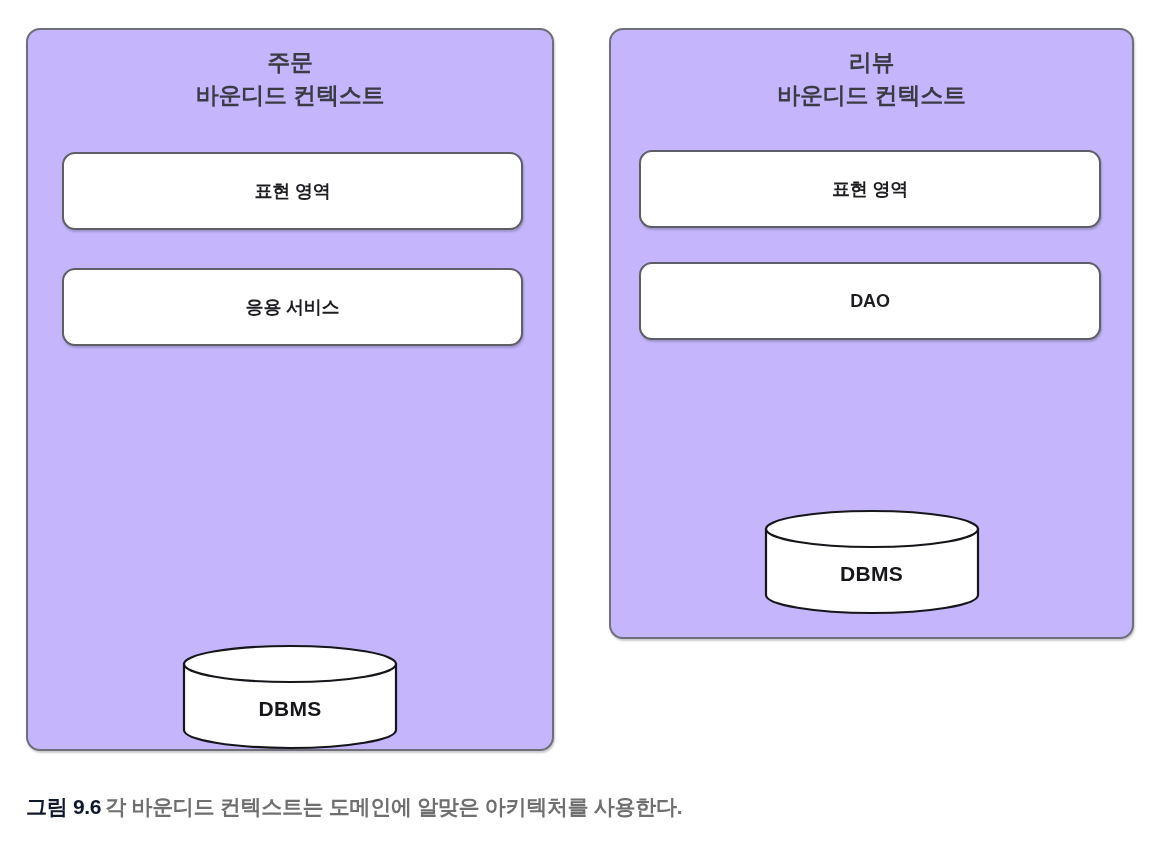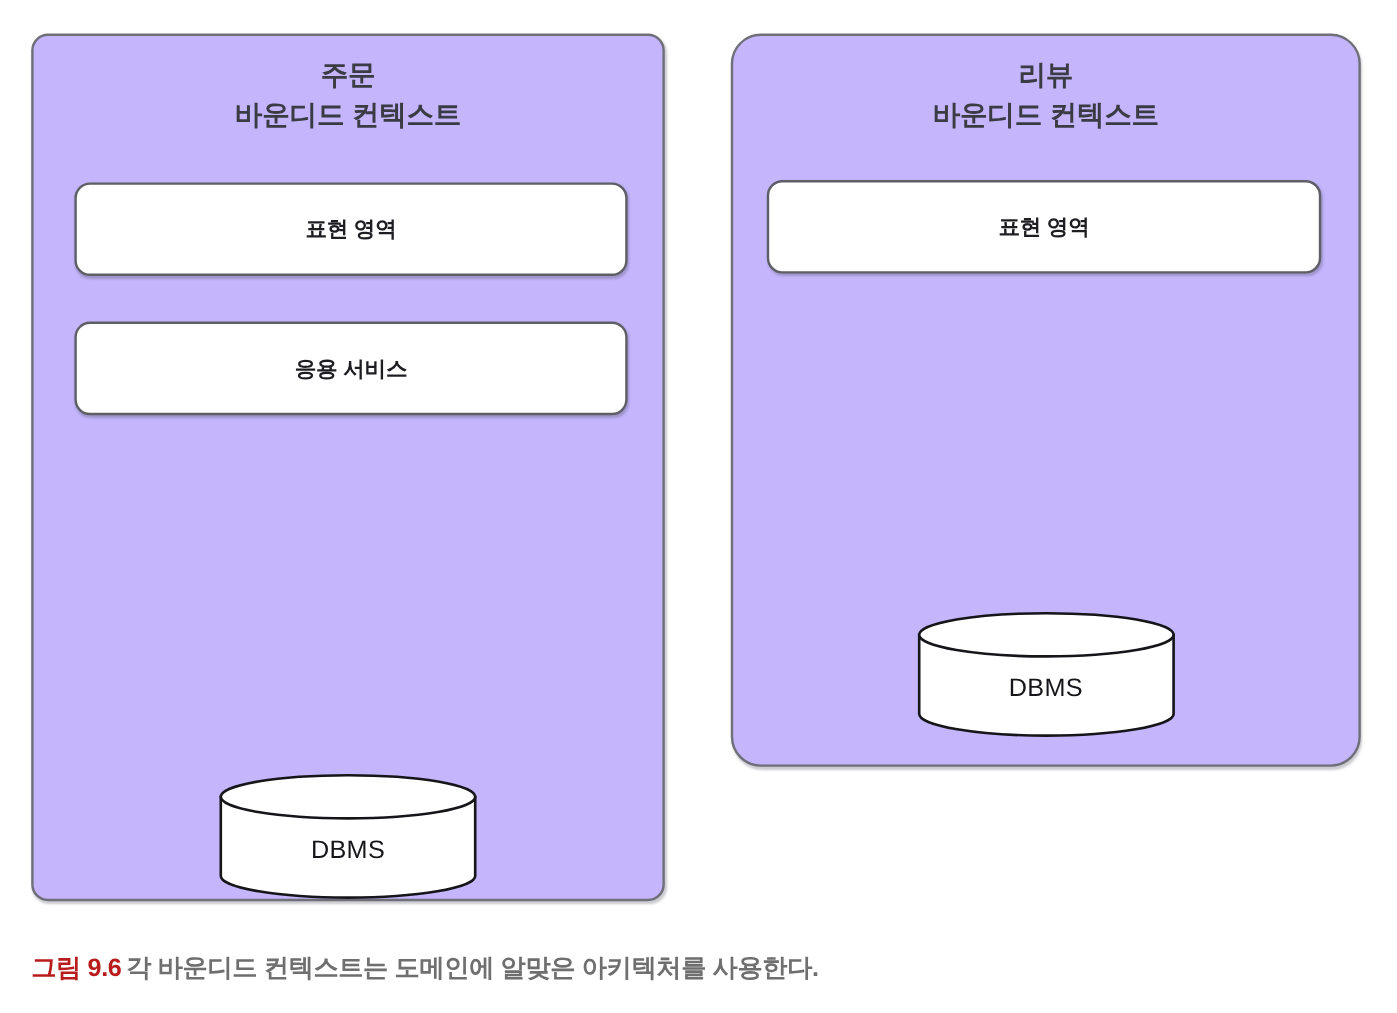--- a/index.html
+++ b/index.html
@@ -34,21 +34,20 @@
     left: 26px;
     top: 28px;
     width: 528px;
     height: 723px;
   }
   .ctx-right {
     left: 609px;
     top: 28px;
     width: 525px;
     height: 611px;
-    border-radius: 25px;
   }
 
   .ctx-title {
     position: absolute;
     left: 0;
     right: 0;
     top: 16px;
     text-align: center;
     color: #3b3b44;
     font-size: 23px;
@@ -115,38 +114,38 @@
     display: block;
   }
   .cylinder .db-label {
     position: absolute;
     left: 0;
     right: 0;
     top: 54px;
     text-align: center;
     color: #16161a;
     font-size: 21px;
-    font-weight: 400;
+    font-weight: 700;
     letter-spacing: 0.3px;
   }
 
   
   .caption {
     position: absolute;
     left: 26px;
     top: 793px;
     width: 1110px;
     font-size: 21px;
     font-weight: 700;
     color: #6f6f6f;
     letter-spacing: -0.3px;
     line-height: 1.3;
   }
   .caption .fig-no {
-    color: #b91c1c;
+    color: #0f172a;
     margin-right: 4px;
   }
 </style>
 </head>
 <body>
 
 <div class="figure">
 
   <div class="context-box ctx-left">
     <div class="ctx-title">주문
@@ -173,20 +172,23 @@
   </div>
 
   <div class="context-box ctx-right">
     <div class="ctx-title">리뷰
 바운디드 컨텍스트</div>
 
     <div class="layers">
       <div class="layer-box">
         <span class="layer-label">표현 영역</span>
       </div>
+      <div class="layer-box">
+        <span class="layer-label">DAO</span>
+      </div>
     </div>
 
     <div class="db-wrap db-right">
       <div class="cylinder">
         <svg viewBox="0 0 218 108" preserveAspectRatio="none" aria-hidden="true">
           <path d="M3 21 L3 87 C3 97 52 105 109 105 C166 105 215 97 215 87 L215 21 Z" fill="#ffffff" stroke="#16161a" stroke-width="2.2"></path>
           <ellipse cx="109" cy="21" rx="106" ry="18" fill="#ffffff" stroke="#16161a" stroke-width="2.2"></ellipse>
         </svg>
         <div class="db-label">DBMS</div>
       </div>

